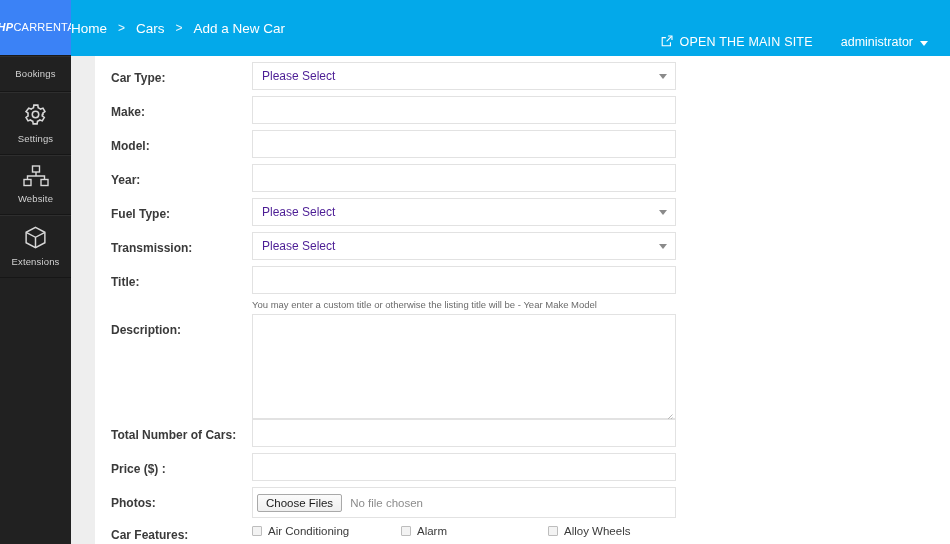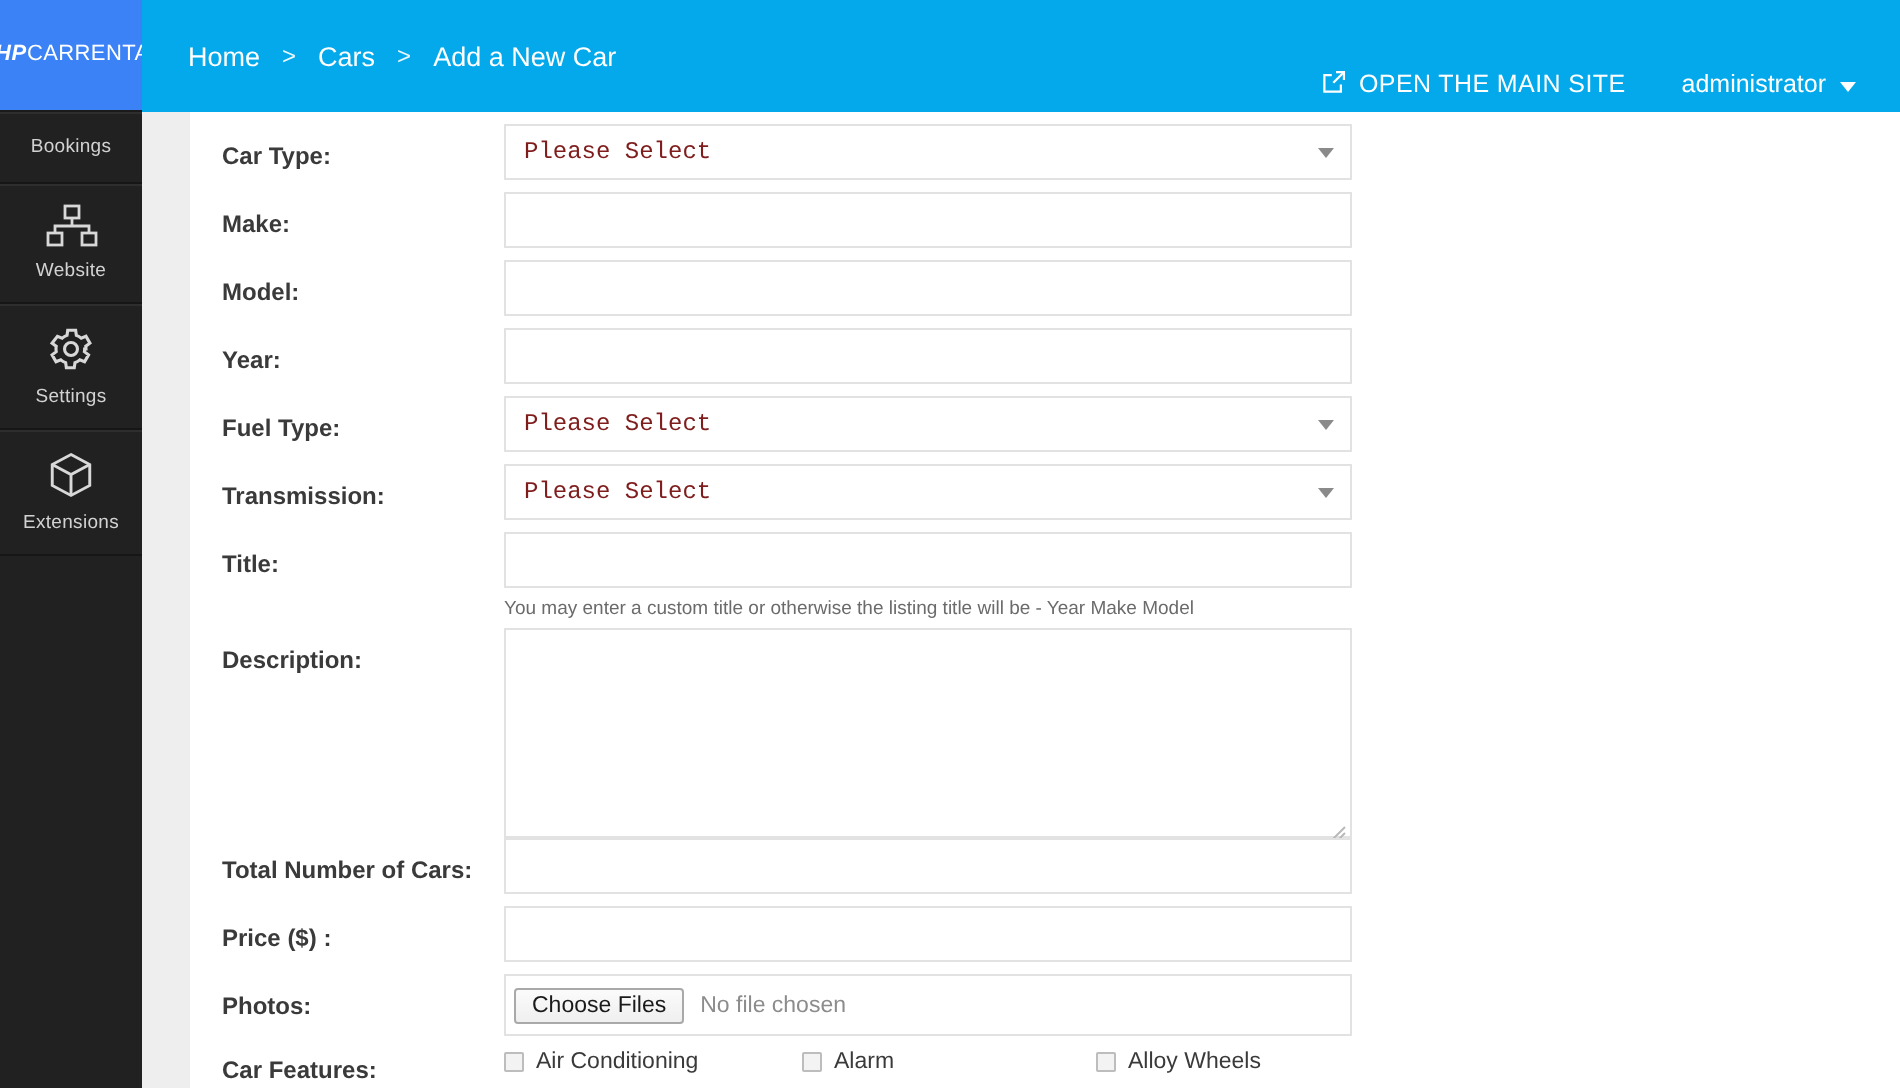--- a/index.html
+++ b/index.html
@@ -43,21 +43,21 @@
 
   
   .topbar {
     position: absolute; left: 71px; top: 0;
     width: 879px; height: 56px;
     background: #03a9ea;
     display: flex; align-items: center;
   }
   .breadcrumb {
     display: flex; align-items: center;
-    margin-left: 23px; gap: 11px;
+    gap: 11px;
     color: #ffffff; font-size: 13.5px;
   }
   .crumb { cursor: pointer; }
   .crumb-sep { font-size: 12px; opacity: .92; }
 
   .topbar-right {
     margin-left: auto; display: flex;
     align-items: center; gap: 28px;
     margin-right: 22px; color: #ffffff; margin-top: 28px;
   }
@@ -103,21 +103,21 @@
     font-size: 12px; color: #444;
     padding: 0 9px;
     outline: none;
   }
   .sel-box {
     position: relative; width: 424px; height: 28px;
     border: 1px solid #e2e2e2; background: #ffffff;
     display: flex; align-items: center;
     padding: 0 9px; cursor: pointer;
   }
-  .sel-text { font-size: 12px; color: #7f1d1d; font-family: Liberation Mono, monospace; }
+  .sel-text { font-size: 12px; color: #4c1d95; }
   .sel-arrow {
     position: absolute; right: 8px; top: 50%;
     margin-top: -2px;
     width: 0; height: 0;
     border-left: 4px solid transparent;
     border-right: 4px solid transparent;
     border-top: 5px solid #8a8a8a;
   }
   .hint {
     position: absolute; left: 157px;
@@ -175,38 +175,38 @@
       <div class="logo-sub">CAR</div>
       <div class="logo-sub">RENTAL</div>
     </div>
 
     <div class="nav-item simple">
       <div class="nav-label">Bookings</div>
     </div>
 
     <div class="nav-item">
       <span class="nav-icon">
+        <svg width="25" height="25" viewBox="0 0 24 24" fill="none" stroke="#d8d8d8" stroke-width="1.5">
+          <circle cx="12" cy="12" r="3.1"></circle>
+          <path d="M19.2 12a7.4 7.4 0 0 0-.12-1.3l2-1.5-1.9-3.3-2.3.9a7.3 7.3 0 0 0-2.3-1.33l-.35-2.47h-3.8l-.35 2.47a7.3 7.3 0 0 0-2.3 1.33l-2.3-.9L2.9 9.2l2 1.5A7.4 7.4 0 0 0 4.8 12c0 .44.04.88.12 1.3l-2 1.5 1.9 3.3 2.3-.9a7.3 7.3 0 0 0 2.3 1.33l.35 2.47h3.8l.35-2.47a7.3 7.3 0 0 0 2.3-1.33l2.3.9 1.9-3.3-2-1.5c.08-.42.12-.86.12-1.3z"></path>
+        </svg>
+      </span>
+      <div class="nav-label">Settings</div>
+    </div>
+
+    <div class="nav-item">
+      <span class="nav-icon">
         <svg width="26" height="22" viewBox="0 0 26 22" fill="none" stroke="#d8d8d8" stroke-width="1.4">
           <rect x="9.5" y="1" width="7" height="6"></rect>
           <rect x="1" y="14.5" width="7" height="6"></rect>
           <rect x="18" y="14.5" width="7" height="6"></rect>
           <path d="M13 7 L13 11 M4.5 14.5 L4.5 11 L21.5 11 L21.5 14.5"></path>
         </svg>
       </span>
       <div class="nav-label">Website</div>
-    </div>
-
-    <div class="nav-item">
-      <span class="nav-icon">
-        <svg width="25" height="25" viewBox="0 0 24 24" fill="none" stroke="#d8d8d8" stroke-width="1.5">
-          <circle cx="12" cy="12" r="3.1"></circle>
-          <path d="M19.2 12a7.4 7.4 0 0 0-.12-1.3l2-1.5-1.9-3.3-2.3.9a7.3 7.3 0 0 0-2.3-1.33l-.35-2.47h-3.8l-.35 2.47a7.3 7.3 0 0 0-2.3 1.33l-2.3-.9L2.9 9.2l2 1.5A7.4 7.4 0 0 0 4.8 12c0 .44.04.88.12 1.3l-2 1.5 1.9 3.3 2.3-.9a7.3 7.3 0 0 0 2.3 1.33l.35 2.47h3.8l.35-2.47a7.3 7.3 0 0 0 2.3-1.33l2.3.9 1.9-3.3-2-1.5c.08-.42.12-.86.12-1.3z"></path>
-        </svg>
-      </span>
-      <div class="nav-label">Settings</div>
     </div>
 
     <div class="nav-item">
       <span class="nav-icon">
         <svg width="25" height="25" viewBox="0 0 24 24" fill="none" stroke="#d8d8d8" stroke-width="1.4">
           <path d="M12 2.2 21 7v10l-9 4.8L3 17V7z"></path>
           <path d="M3 7l9 4.8L21 7M12 11.8V21.8"></path>
         </svg>
       </span>
       <div class="nav-label">Extensions</div>

